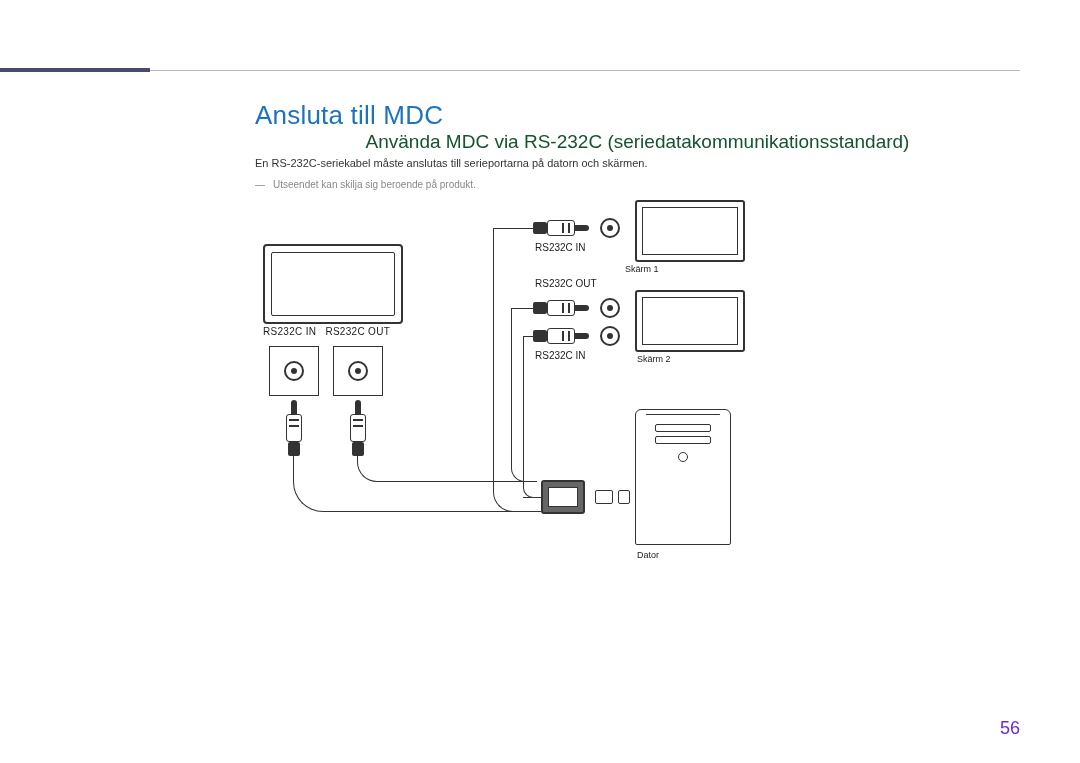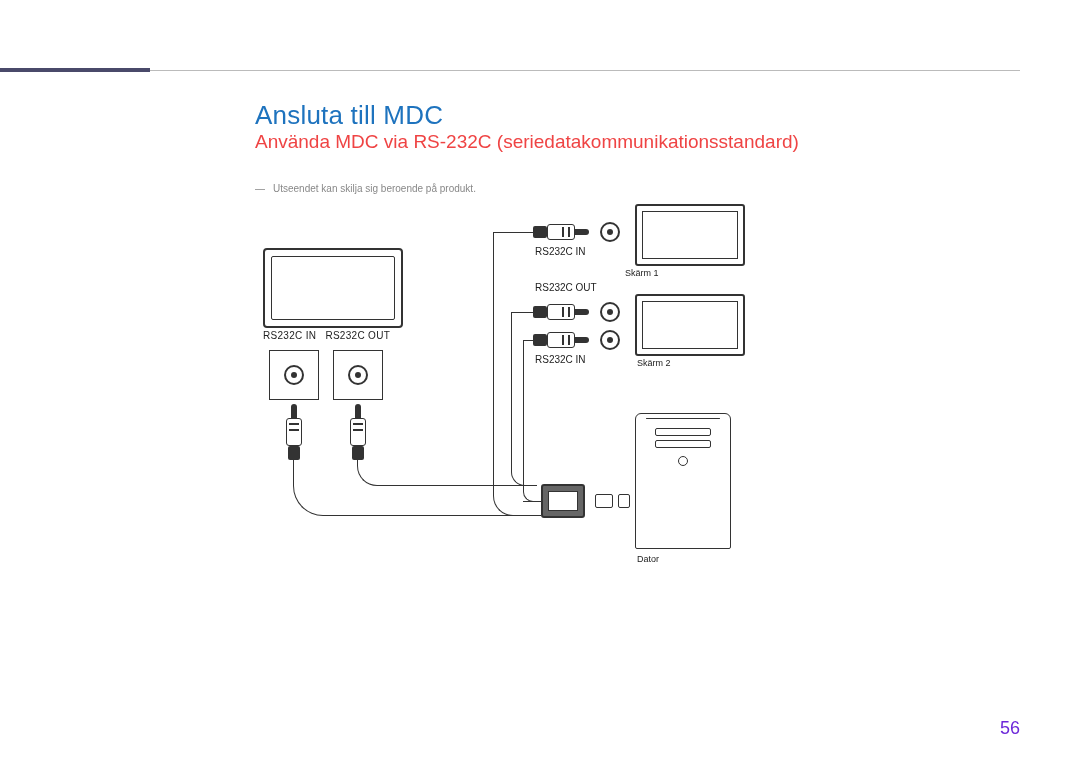--- a/index.html
+++ b/index.html
@@ -33,24 +33,25 @@
     left: 255px;
     right: 60px;
   }
   h1 {
     color: #1e73be;
     font-weight: 400;
     font-size: 26px;
     letter-spacing: 0.2px;
   }
   h2 {
-    color: #ef4444;
+    color: #14532d;
     font-weight: 500;
     font-size: 19px;
-    margin-bottom: 30px;
+    margin-bottom: 4px;
+    text-align: center;
   }
   .body-text {
     font-size: 11px;
     color: #333;
     margin-bottom: 10px;
   }
   .note-line {
     font-size: 10px;
     color: #888;
     position: relative;
@@ -404,20 +405,21 @@
 </style>
 </head>
 <body>
 
 <div class="accent-bar"></div>
 <div class="divider"></div>
 
 <div class="content">
   <h1>Ansluta till MDC</h1>
   <h2>Använda MDC via RS-232C (seriedatakommunikationsstandard)</h2>
+  <p class="body-text">En RS-232C-seriekabel måste anslutas till serieportarna på datorn och skärmen.</p>
   <p class="note-line">Utseendet kan skilja sig beroende på produkt.</p>
 
   <div class="diagram">
 
     <div class="display-big"></div>
     <div class="port-labels-left">
       <span class="lbl1">RS232C IN</span>
       <span>RS232C OUT</span>
     </div>
     <div class="port-box left1">

